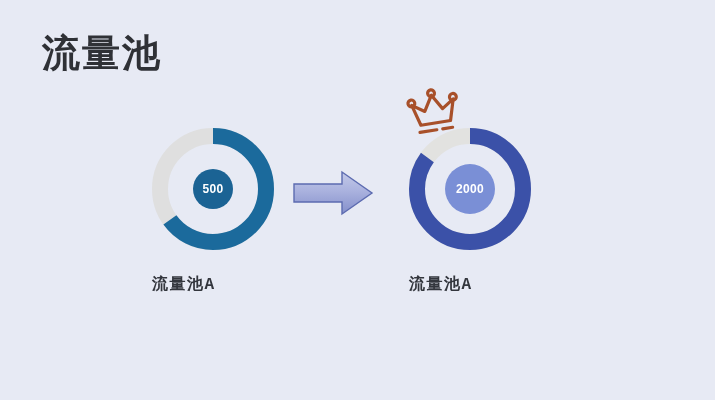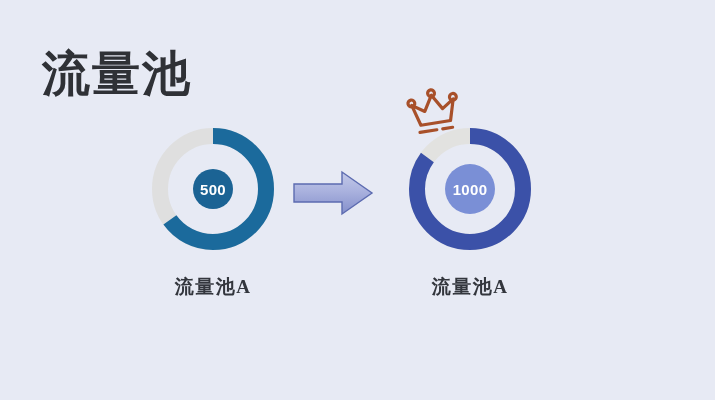--- a/index.html
+++ b/index.html
@@ -17,27 +17,26 @@
     position: relative;
     width: 715px;
     height: 400px;
     background: #e7eaf4;
   }
   #slide-title {
     position: absolute;
     left: 42px;
     top: 34px;
     font-family: "Liberation Serif", serif;
-    font-size: 48px;
+    font-size: 38px;
     font-weight: 700;
     color: #2f3136;
     letter-spacing: 2px;
     line-height: 1;
     white-space: nowrap;
-    margin-top: 16px;
   }
   .pool-group {
     position: absolute;
     top: 128px;
   }
   .pool-group.pool-a { left: 152px; }
   .pool-group.pool-b { left: 409px; }
   .donut-wrap {
     position: relative;
     width: 122px;
@@ -50,32 +49,31 @@
   }
   .center-value {
     position: absolute;
     left: 0;
     top: 0;
     width: 122px;
     height: 122px;
     display: flex;
     align-items: center;
     justify-content: center;
-    font-size: 15px;
+    font-size: 12px;
     font-weight: 700;
     color: #ffffff;
     letter-spacing: 0.3px;
     pointer-events: none;
   }
   .pool-label {
     margin-top: 24px;
     width: 122px;
-    text-align: center;
-    font-family: Liberation Serif, serif;
-    font-size: 19px;
+    font-family: Liberation Mono, monospace;
+    font-size: 16px;
     font-weight: 700;
     color: #33363d;
     letter-spacing: 1.5px;
     white-space: nowrap;
   }
   #crown-icon {
     position: absolute;
     left: 404px;
     top: 86px;
     width: 60px;
@@ -119,21 +117,21 @@
     <path d="M2,16 L50,16 L50,4 L80,25 L50,46 L50,34 L2,34 Z" fill="url(#arrowGrad)" stroke="#5c6bb0" stroke-width="1.4" stroke-linejoin="miter"></path>
   </svg>
 
   <div class="pool-group pool-b">
     <div class="donut-wrap">
       <svg class="donut-svg" viewBox="0 0 122 122">
         <circle cx="61" cy="61" r="53" fill="none" stroke="#e2e2e0" stroke-width="16"></circle>
         <circle id="ring-b" cx="61" cy="61" r="53" fill="none" stroke="#3b51a8" stroke-width="16" stroke-dasharray="283.05749808844035 49.95132319207772" transform="rotate(-90 61 61)"></circle>
         <circle cx="61" cy="61" r="25" fill="#7a8fd6"></circle>
       </svg>
-      <div class="center-value" style="color: rgb(255, 255, 255);">1000</div>
+      <div class="center-value" style="color: rgb(255, 255, 255);">2000</div>
     </div>
     <div class="pool-label">流量池A</div>
   </div>
 
   <svg id="crown-icon" viewBox="0 0 60 52">
     <g transform="rotate(-9 30 26)" fill="none" stroke="#a8502a" stroke-width="3.2" stroke-linecap="round" stroke-linejoin="round">
       <path d="M9,16 L15,37 L45,37 L51,16 L39,24 L30,9 L21,24 Z"></path>
       <circle cx="9" cy="14" r="3.4" fill="none"></circle>
       <circle cx="51" cy="14" r="3.4" fill="none"></circle>
       <circle cx="30" cy="7" r="3.4" fill="none"></circle>

